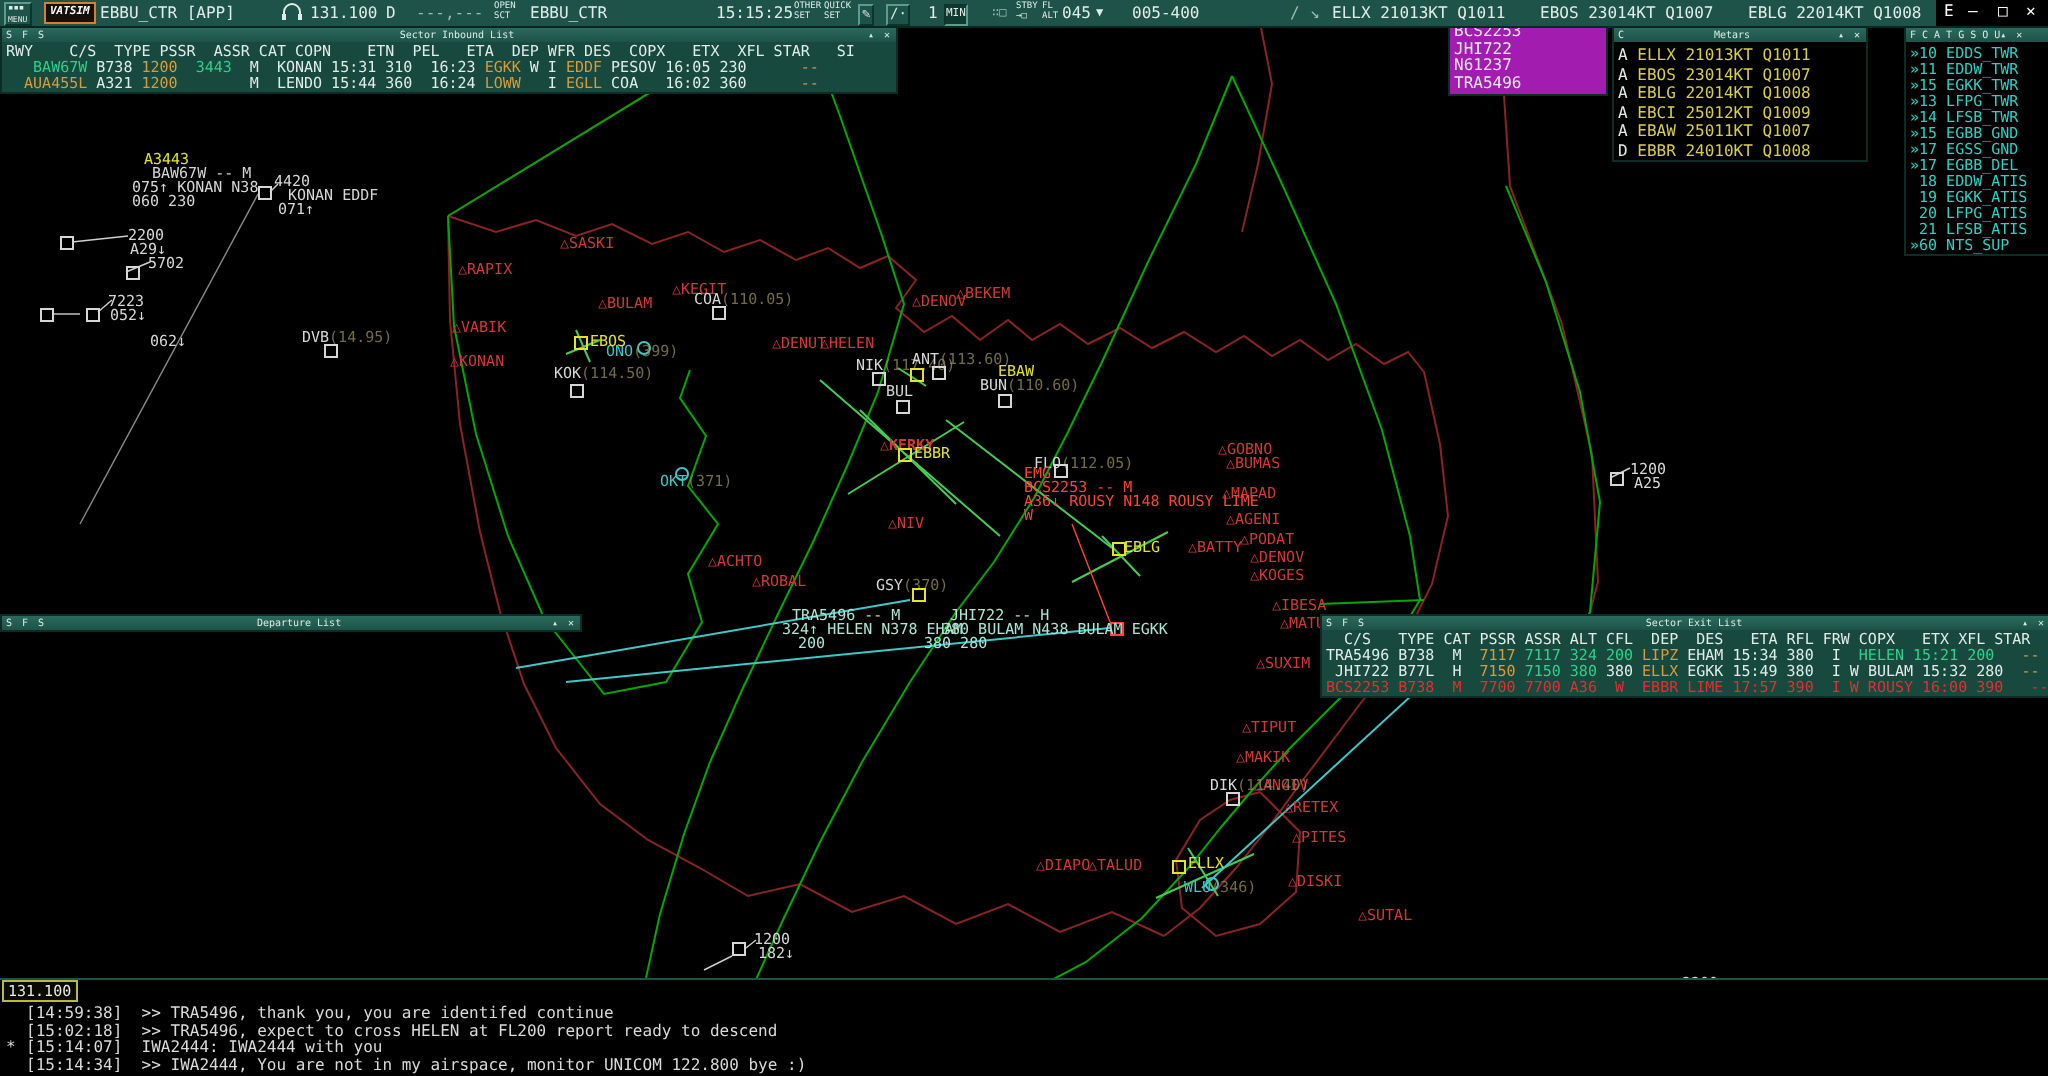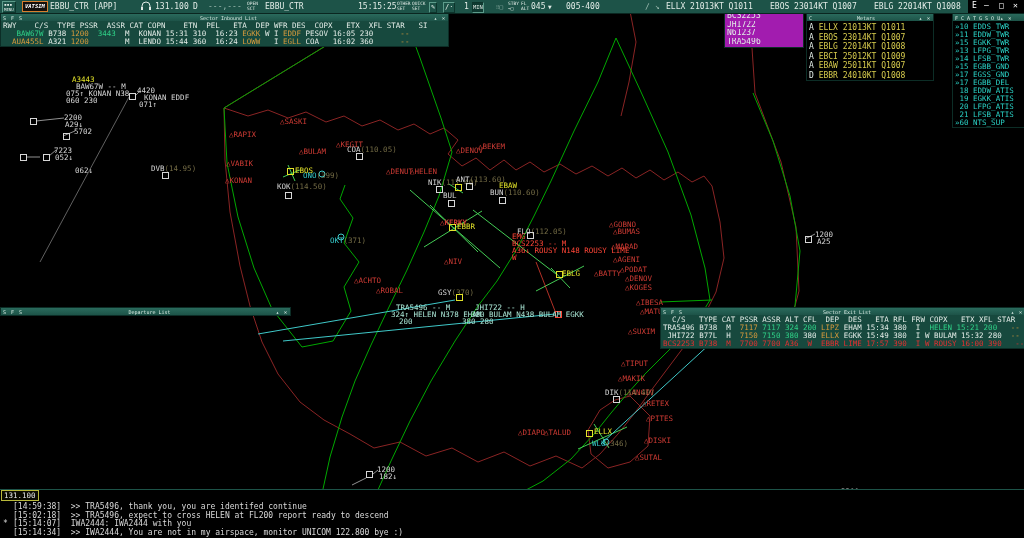--- a/index.html
+++ b/index.html
@@ -138,21 +138,21 @@
       <div class="rt t-wp" style="left: 625px; top: 284px;">△KOGES</div>
       <div class="rt t-wp" style="left: 636px; top: 299px;">△IBESA</div>
       <div class="rt t-wp" style="left: 640px; top: 308px;">△MATUG</div>
       <div class="rt t-wp" style="left: 628px; top: 328px;">△SUXIM</div>
       <div class="rt t-wp" style="left: 621px; top: 360px;">△TIPUT</div>
       <div class="rt t-wp" style="left: 618px; top: 375px;">△MAKIK</div>
       <div class="rt t-wp" style="left: 627px; top: 389px;">△ANGIV</div>
       <div class="rt t-wp" style="left: 642px; top: 400px;">△RETEX</div>
       <div class="rt t-wp" style="left: 646px; top: 415px;">△PITES</div>
       <div class="rt t-wp" style="left: 644px; top: 437px;">△DISKI</div>
-      <div class="rt t-wp" style="left: 635px; top: 454px;">△SUTAL</div>
+      <div class="rt t-wp" style="left: 635px; top: 454px; padding-left: 44px;">△SUTAL</div>
       <div class="rt t-wp" style="left: 518px; top: 429px;">△DIAPO</div>
       <div class="rt t-wp" style="left: 544px; top: 429px;">△TALUD</div>
       <div class="rt t-wp" style="left: 594px; top: 270px;">△BATTY</div>
       <div class="rt " style="left: 151px; top: 165px;"><span class="t-wh">DVB</span><span class="t-freq">(14.95)</span></div>
       <div class="rt " style="left: 347px; top: 146px;"><span class="t-wh">COA</span><span class="t-freq">(110.05)</span></div>
       <div class="rt " style="left: 277px; top: 183px;"><span class="t-wh">KOK</span><span class="t-freq">(114.50)</span></div>
       <div class="rt " style="left: 428px; top: 179px;"><span class="t-wh">NIK</span><span class="t-freq">(117.40)</span></div>
       <div class="rt " style="left: 456px; top: 176px;"><span class="t-wh">ANT</span><span class="t-freq">(113.60)</span></div>
       <div class="rt " style="left: 490px; top: 189px;"><span class="t-wh">BUN</span><span class="t-freq">(110.60)</span></div>
       <div class="rt " style="left: 517px; top: 228px;"><span class="t-wh">FLO</span><span class="t-freq">(112.05)</span></div>

